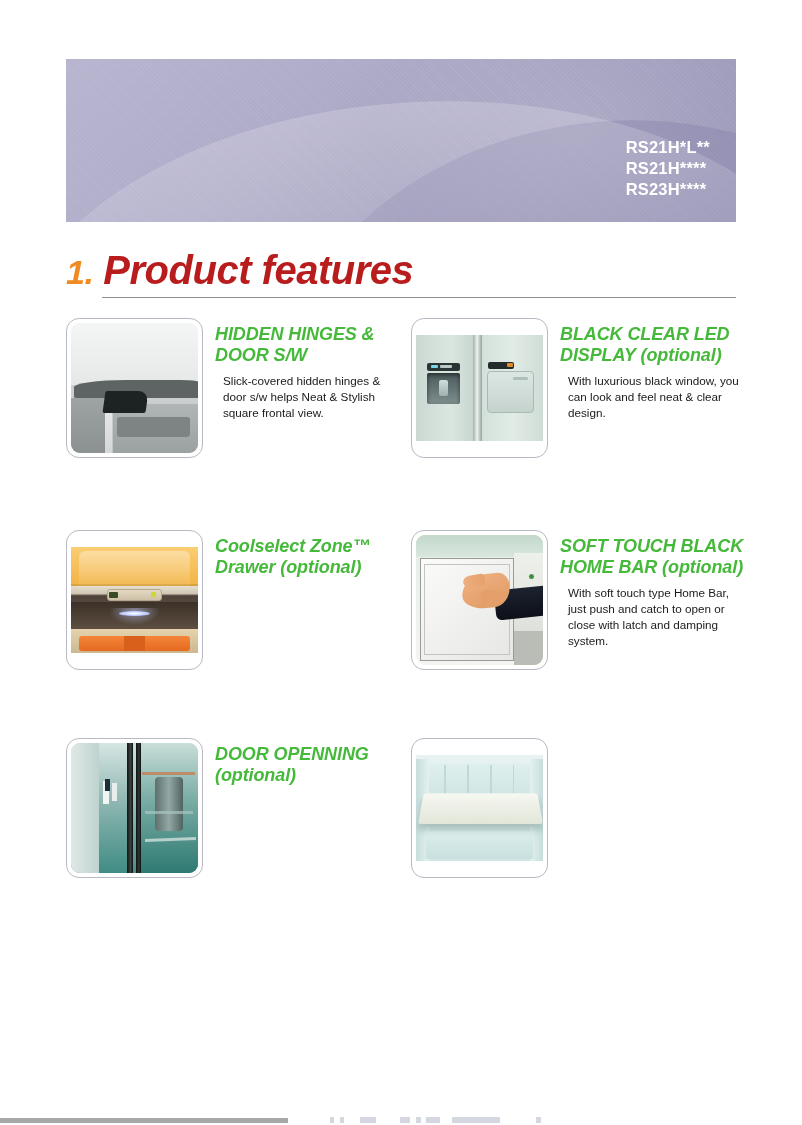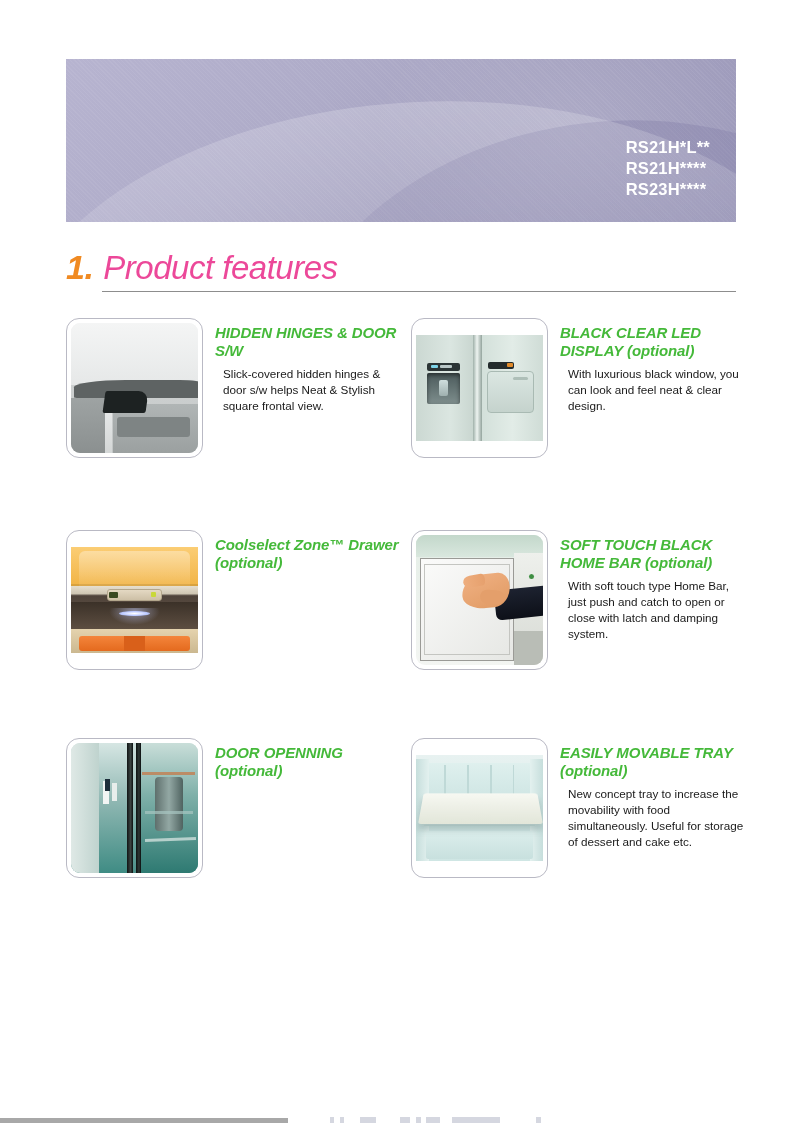--- a/index.html
+++ b/index.html
@@ -104,24 +104,24 @@
     padding-bottom: 4px;
   }
   .section-num {
     font-size: 34px;
     font-weight: bold;
     font-style: italic;
     color: #f08a22;
     letter-spacing: -0.5px;
   }
   .section-title {
-    font-size: 33px;
-    font-weight: normal;
+    font-size: 40px;
+    font-weight: bold;
     font-style: italic;
-    color: #ec4899;
+    color: #b91c1c;
     letter-spacing: -0.5px;
   }
   .section-rule {
     height: 1px;
     background: #8d8d8d;
     margin-left: 36px;
   }
 
   
   .features {
@@ -167,21 +167,21 @@
 
   .feature-text {
     padding-left: 12px;
     padding-top: 6px;
     width: 190px;
   }
   .feature-title {
     color: #45b93a;
     font-weight: bold;
     font-style: italic;
-    font-size: 15px;
+    font-size: 18px;
     line-height: 1.18;
     letter-spacing: -0.1px;
   }
   .feature-body {
     margin-top: 7px;
     margin-left: 8px;
     color: #1a1a1a;
     font-size: 11.7px;
     line-height: 1.35;
   }
@@ -448,24 +448,20 @@
           <div class="ph mt-rib2"></div>
           <div class="ph mt-rib3"></div>
           <div class="ph mt-rib4"></div>
           <div class="ph mt-sideL"></div>
           <div class="ph mt-sideR"></div>
           <div class="ph mt-floor"></div>
           <div class="ph mt-shelf"></div>
           <div class="ph mt-tray"></div>
         </div>
       </div>
-      <div class="feature-text">
-        <div class="feature-title">EASILY MOVABLE TRAY (optional)</div>
-        <div class="feature-body">New concept tray to increase the movability with food simultaneously. Useful for storage of dessert and cake etc.</div>
-      </div>
     </div>
 
   </div>
 
 </div>
 
 <div class="footer">
   <div class="footer-bar"></div>
   <div class="footer-frag" style="left:330px;width:4px;"></div>
   <div class="footer-frag" style="left:340px;width:4px;"></div>

